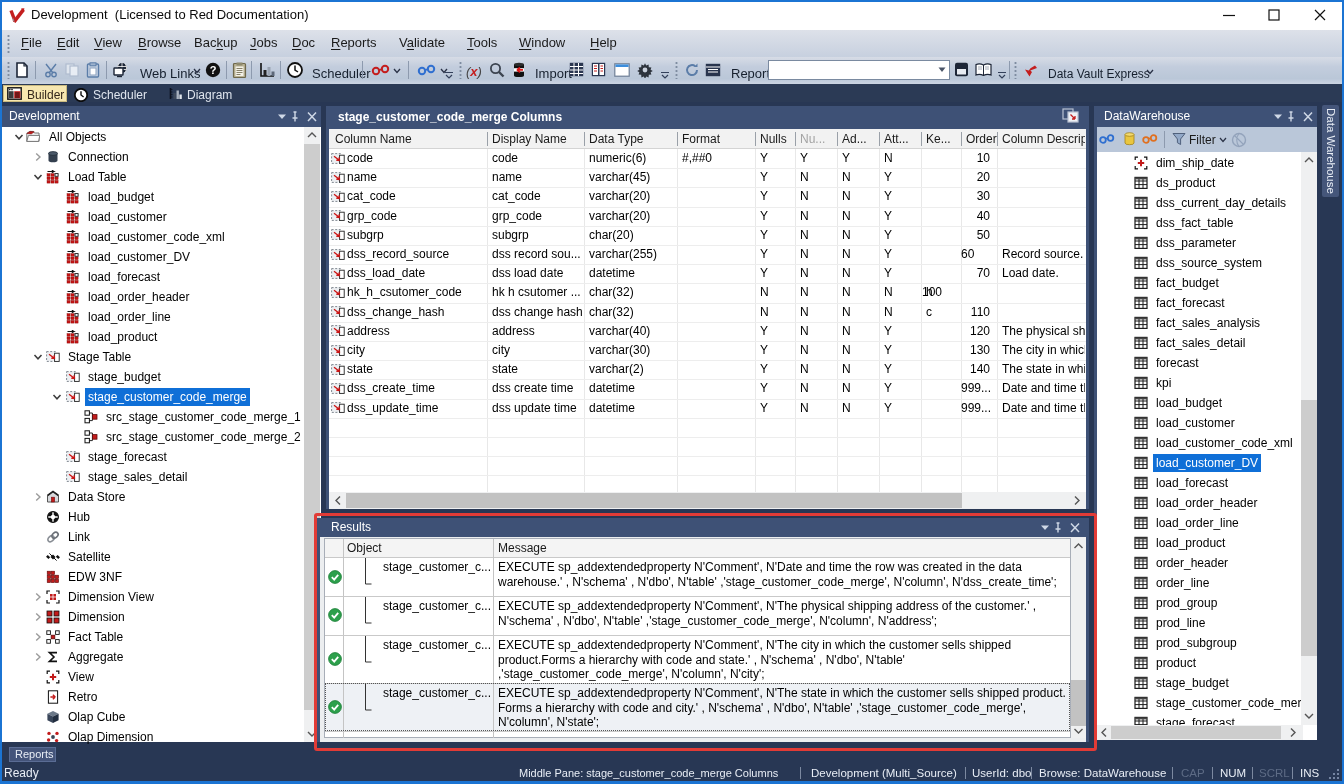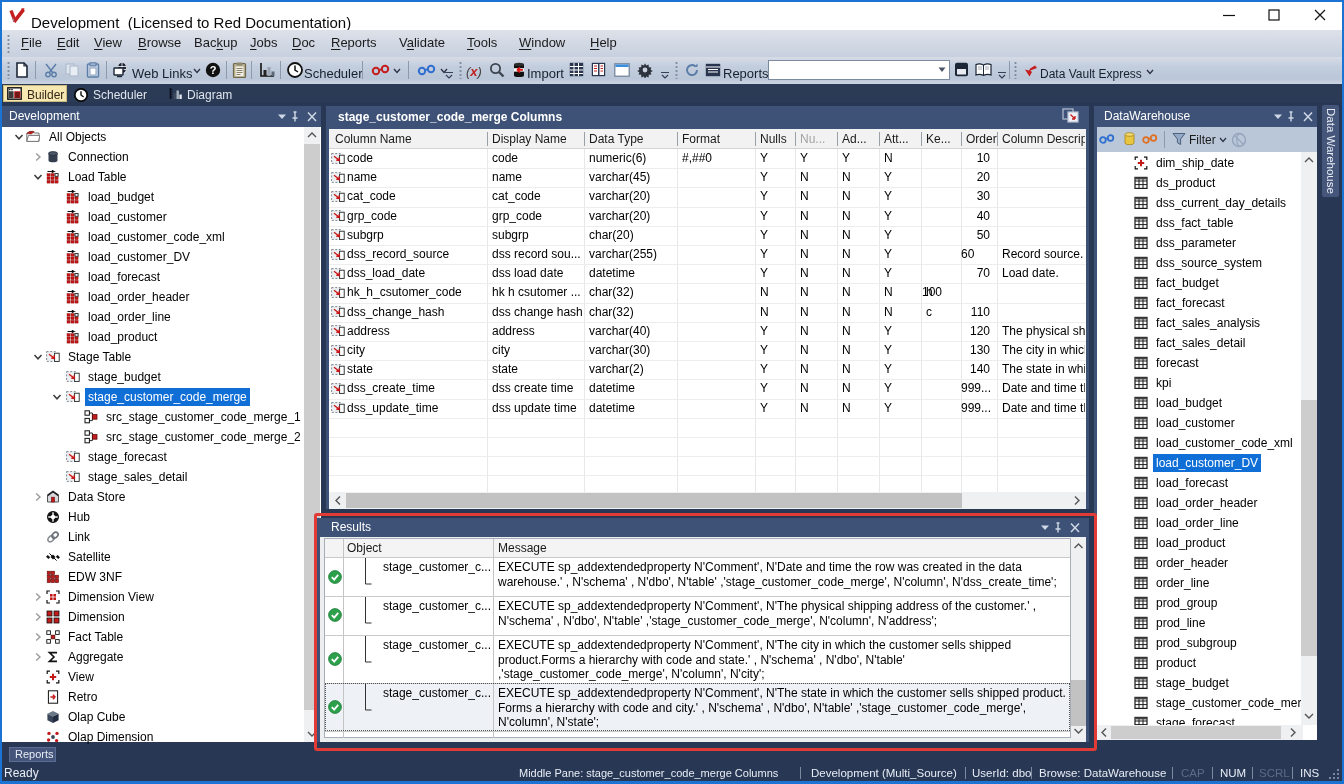--- a/index.html
+++ b/index.html
@@ -4,37 +4,37 @@
 html,body{margin:0;padding:0;}
 body{width:1344px;height:784px;position:relative;overflow:hidden;background:#283754;
  font-family:"Liberation Sans",sans-serif;-webkit-font-smoothing:antialiased;}
 .ab{position:absolute;}
 .lbl{position:absolute;font-size:12px;color:#000;white-space:nowrap;line-height:17px;}
 .wt{color:#fff;}
 .sep{position:absolute;width:1px;background:#8d9aae;}
 .grip{position:absolute;width:3px;background-image:radial-gradient(circle,#7e8ca0 1px,transparent 1.2px);background-size:3px 4px;}
 .mi{position:absolute;top:5px;font-size:13px;color:#1a1a1a;white-space:nowrap;}
 .mi u{text-decoration:underline;text-underline-offset:2px;}
-.tbtxt{position:absolute;font-size:13px;color:#16202e;white-space:nowrap;}
+.tbtxt{position:absolute;font-size:13px;color:#16202e;white-space:nowrap;margin-left:8px;}
 .scroll{position:absolute;background:#eff0f1;}
 .thumb{position:absolute;background:#cdcdcd;}
 .cell{position:absolute;font-size:12px;color:#000;white-space:nowrap;overflow:hidden;}
 .vline{position:absolute;width:1px;}
 .hline{position:absolute;height:1px;}
 
 </style></head><body>
 <div class="ab" style="left:0;top:0;width:1344px;height:784px;border:2px solid #1b74d3;border-bottom:3px solid #1b74d3;box-sizing:border-box;z-index:50;pointer-events:none"></div>
 <div class="ab" style="left:0;top:0;width:1344px;height:30px;background:#fff"></div>
 <svg width="18" height="18" viewBox="0 0 18 18" style="position:absolute;left:8px;top:6px">
     <path d="M3 4.5 L7.2 15.5" stroke="#c41e1e" stroke-width="3.4" fill="none"></path>
     <path d="M6 15.8 L15.5 3.6" stroke="#c41e1e" stroke-width="3.6" fill="none"></path>
     <path d="M13 2.6 L16.4 2.2 L15.8 5.2" fill="#c41e1e"></path>
     <path d="M4.6 10.5 L6.8 16 L5 14.8 Z" fill="#8e959e"></path>
   </svg>
-<div class="ab" style="left:31px;top:14px;font-size:15px;color:#0a0a0a">Development&nbsp; (Licensed to Red Documentation)</div>
+<div class="ab" style="left:31px;top:7px;font-size:13px;color:#0a0a0a">Development&nbsp; (Licensed to Red Documentation)</div>
 <svg width="14" height="14" viewBox="0 0 14 14" style="position:absolute;left:1222px;top:8px">
     <path d="M1 7.5 h12" stroke="#111" stroke-width="1.2"></path>
   </svg>
 <svg width="14" height="14" viewBox="0 0 14 14" style="position:absolute;left:1267px;top:8px">
     <rect x="2" y="2" width="10" height="10" fill="none" stroke="#111" stroke-width="1.2"></rect>
   </svg>
 <svg width="14" height="14" viewBox="0 0 14 14" style="position:absolute;left:1313px;top:8px">
     <path d="M2 2 L12 12 M12 2 L2 12" stroke="#111" stroke-width="1.2"></path>
   </svg>
 <div class="ab" style="left:0;top:30px;width:1344px;height:27px;background:linear-gradient(#dde1e9,#c7d0df)"></div>

